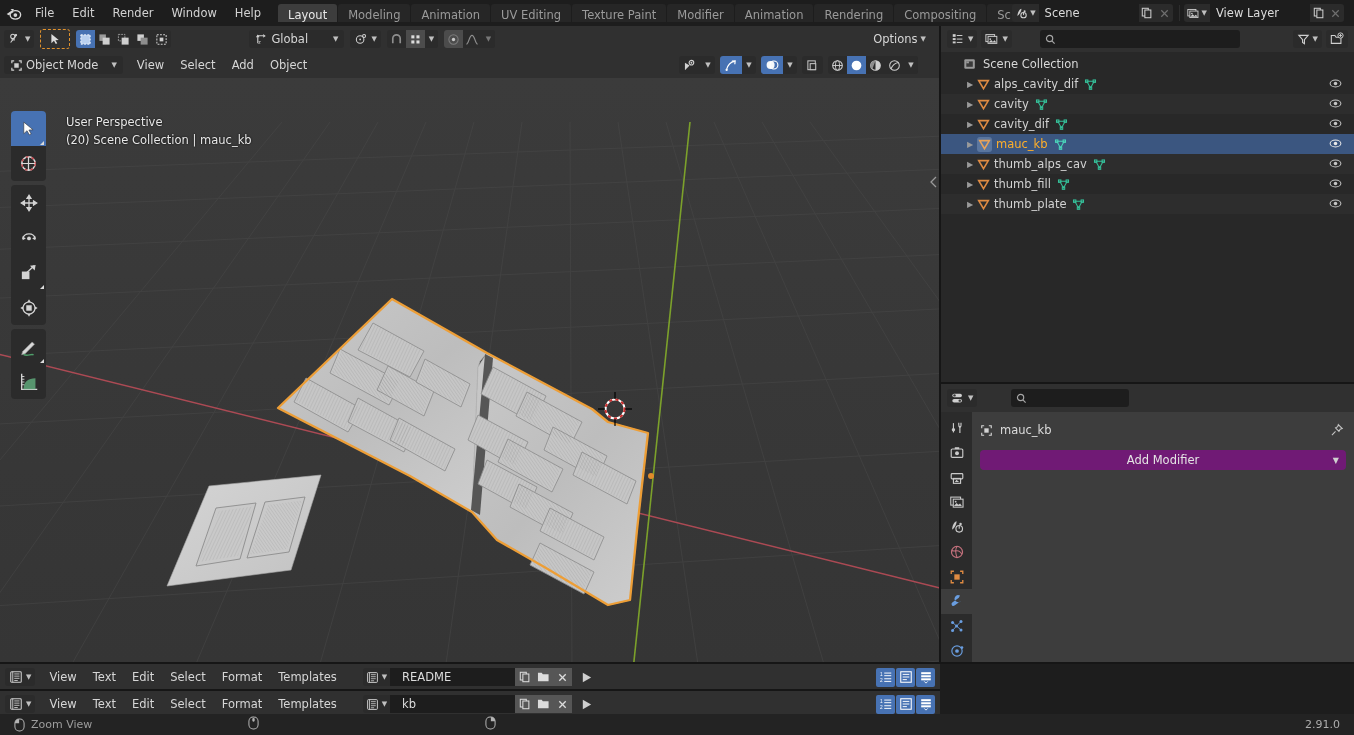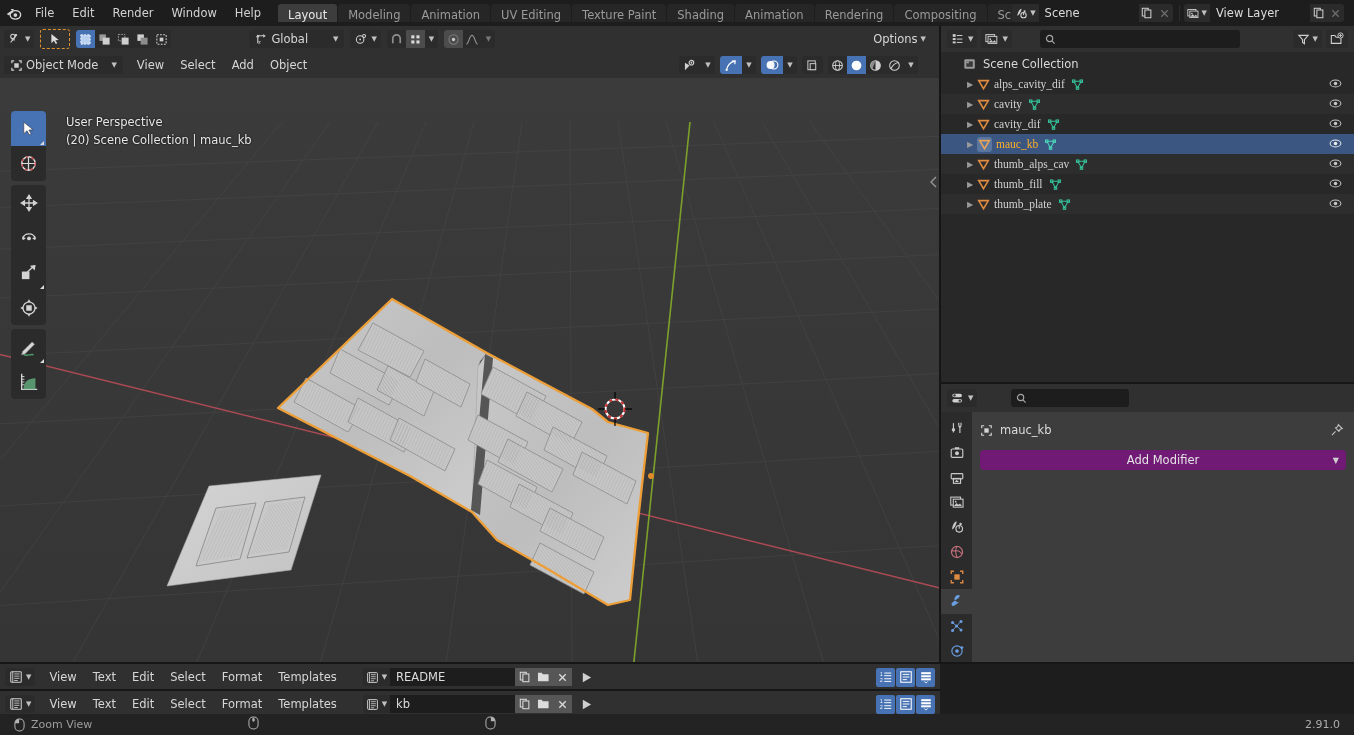--- a/index.html
+++ b/index.html
@@ -90,21 +90,21 @@
   .out-header { height:26px; background:#303030; display:flex; align-items:center; padding:0 6px; gap:4px; }
   .searchbox { flex:1; height:18px; background:#1d1d1d; border-radius:3px; display:flex; align-items:center;
                padding:0 5px; gap:4px; max-width:200px; margin:0 auto; }
   .out-body { position:absolute; left:0; top:26px; width:413px; height:331px; background:#282828; padding-top:2px; }
   .out-row { height:20px; display:flex; align-items:center; font-size:11.5px; color:#d2d2d2; padding-left:22px;
              position:relative; }
   .out-row.alt { background:#2d2d2d; }
   .out-row.selected { background:#3b5680; }
   .out-row.selected .row-label { color:#ffaf29; }
   .disc { width:14px; display:flex; align-items:center; justify-content:center; color:#9a9a9a; font-size:8px; }
-  .row-label { margin-left:4px; margin-right:6px;font-family:Liberation Serif, serif; }
+  .row-label { margin-left:4px; margin-right:6px; }
   .eye { position:absolute; right:12px; top:3px; }
   .scene-coll { height:20px; display:flex; align-items:center; padding-left:22px; font-size:11.5px;
                 color:#d8d8d8; gap:6px; }
 
   
   .props { position:absolute; left:941px; top:384px; width:413px; height:279px; background:#303030; }
   .props-header { height:28px; display:flex; align-items:center; gap:6px; padding:0 6px; }
   .props-tabs { position:absolute; left:0; top:28px; width:31px; height:251px; background:#2b2b2b;
                 display:flex; flex-direction:column; align-items:center; padding-top:4px; }
   .ptab { width:31px; height:28px; display:flex; align-items:center; justify-content:center; position:relative; }
@@ -118,21 +118,21 @@
     justify-content:center; position:relative; color:#e4e4e4; font-size:11.5px;
   }
   .addmod .chevd { position:absolute; right:7px; font-size:8px; color:#d0d0d0; }
 
   
   .texted { position:absolute; left:0; width:940px; height:26px; background:#303030;
             display:flex; align-items:center; padding:0 5px; }
   .te1 { top:664px; }
   .te2 { top:691px; }
   .te-name {
-    background:#1d1d1d; height:18px; line-height:18px; width:125px; padding:0 6px;
+    background:#1d1d1d; height:18px; line-height:18px; width:125px; padding:0 12px;
     color:#dcdcdc; font-size:11.5px; border-radius:0;
   }
   .te-icbtn { width:19px; height:18px; background:#565656; display:flex; align-items:center;
               justify-content:center; }
   .te-right { margin-left:auto; display:flex; gap:1px; }
   .te-tgl { width:19px; height:19px; background:#4772b3; display:flex; align-items:center;
             justify-content:center; border-radius:2px; position:relative; }
 
   
   .statusbar { position:absolute; left:0; top:714px; width:1354px; height:21px; background:#232323;
@@ -161,21 +161,21 @@
     <div class="menu-item">Render</div>
     <div class="menu-item">Window</div>
     <div class="menu-item">Help</div>
 
     <div class="tabs">
       <div class="wtab active">Layout</div>
       <div class="wtab">Modeling</div>
       <div class="wtab">Animation</div>
       <div class="wtab">UV Editing</div>
       <div class="wtab">Texture Paint</div>
-      <div class="wtab">Shading</div>
+      <div class="wtab">Modifier</div>
       <div class="wtab">Animation</div>
       <div class="wtab">Rendering</div>
       <div class="wtab">Compositing</div>
       <div class="wtab">Scripting</div>
     </div>
 
     <div class="topbar-right">
 
       <div class="idblock">
         <div class="icobtn">

